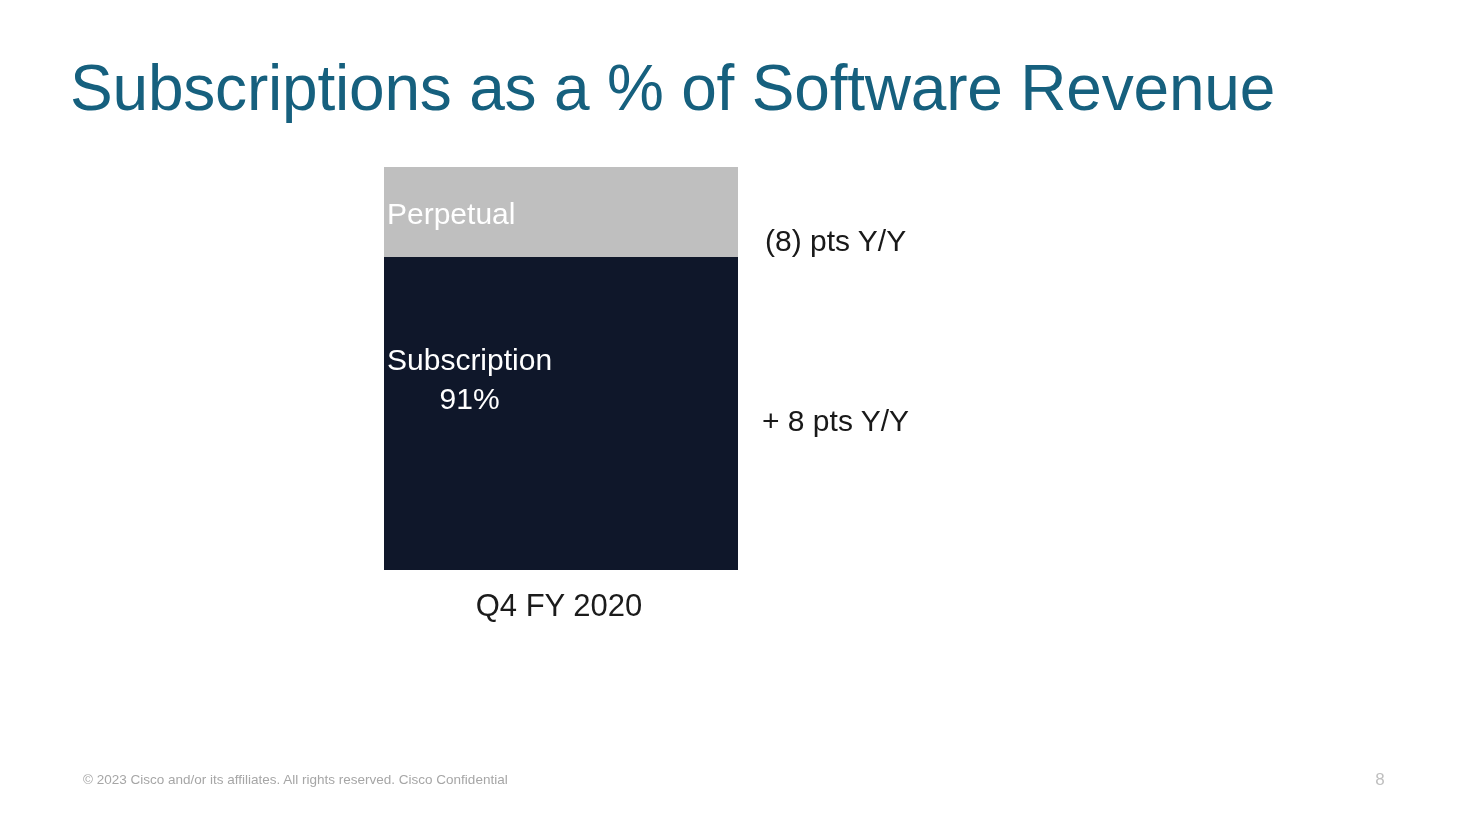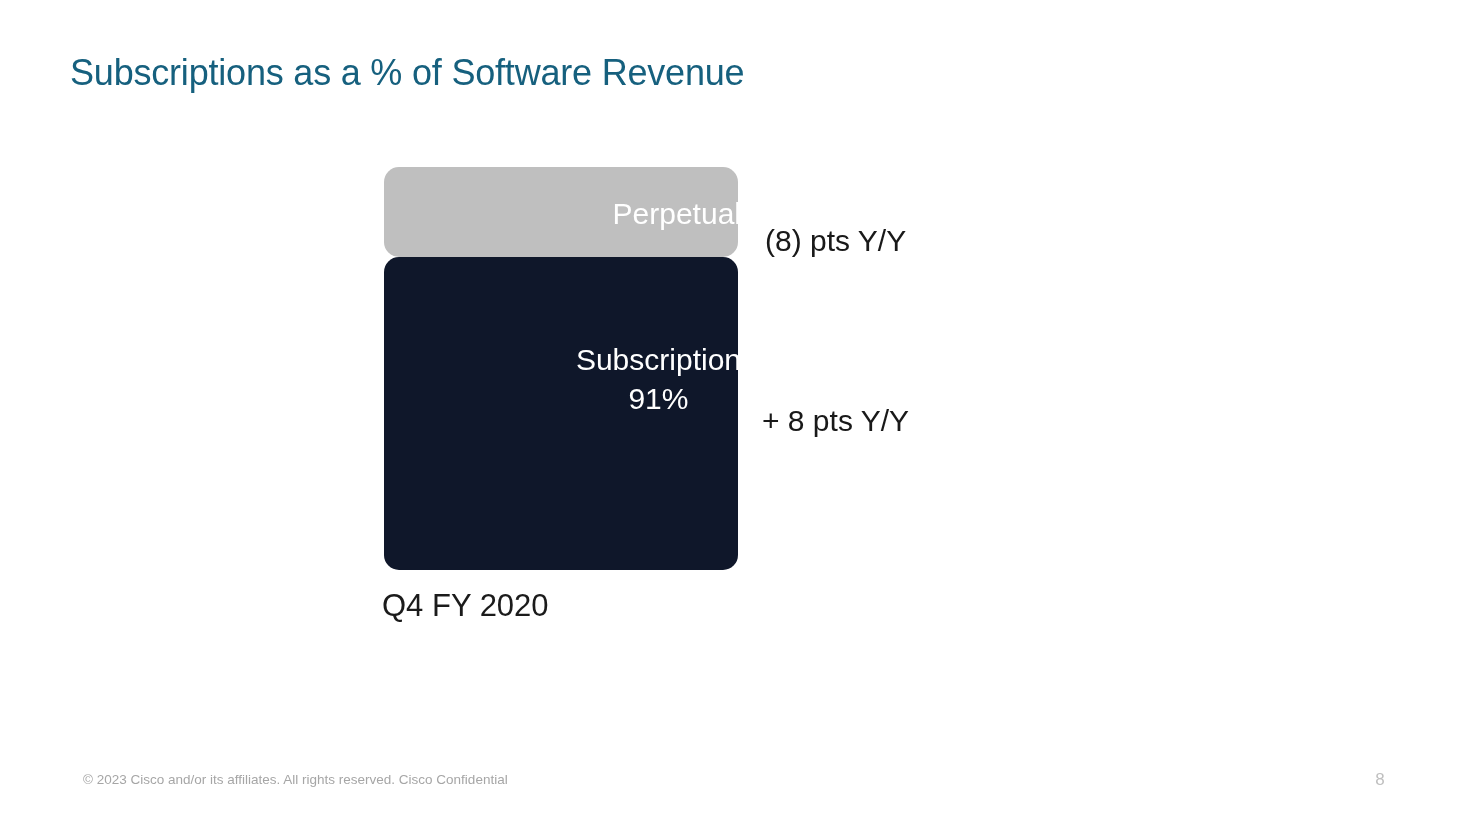--- a/index.html
+++ b/index.html
@@ -20,21 +20,21 @@
     background: #ffffff;
     overflow: hidden;
   }
 
   
   #slide-title {
     position: absolute;
     left: 70px;
     top: 52px;
     width: 1300px;
-    font-size: 36px;
+    font-size: 64px;
     line-height: 1.15;
     font-weight: 400;
     color: #16607E;
     letter-spacing: -0.2px;
     white-space: nowrap;
   }
 
   
   #chart-area {
     position: absolute;
@@ -51,23 +51,22 @@
     width: 354px;
     height: 403px;
     display: flex;
     flex-direction: column;
   }
 
   .bar-segment {
     position: relative;
     display: flex;
     align-items: center;
-    justify-content: flex-end;
+    justify-content: flex-start;
     box-sizing: border-box;
-    border-radius: 15px;
   }
 
   .bar-segment .seg-label {
     text-align: center;
     color: #ffffff;
     font-size: 30px;
     line-height: 1.33;
     font-weight: 400;
     pointer-events: none;
     transform: translateX(3px);
@@ -90,21 +89,21 @@
   #segment-subscription .seg-label {
     transform: translate(3px, -34px);
   }
 
   
   #category-label {
     position: absolute;
     left: 384px;
     top: 588px;
     width: 354px;
-    text-align: left;
+    text-align: center;
     font-size: 31px;
     color: #1B1B1B;
     transform: translateX(-2px);
   }
 
   
   .annotation {
     position: absolute;
     font-size: 30px;
     color: #191919;

